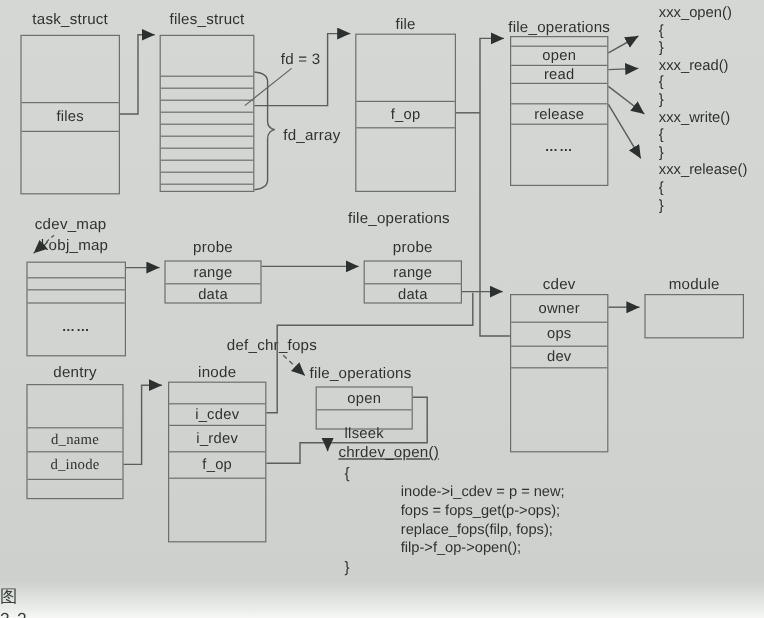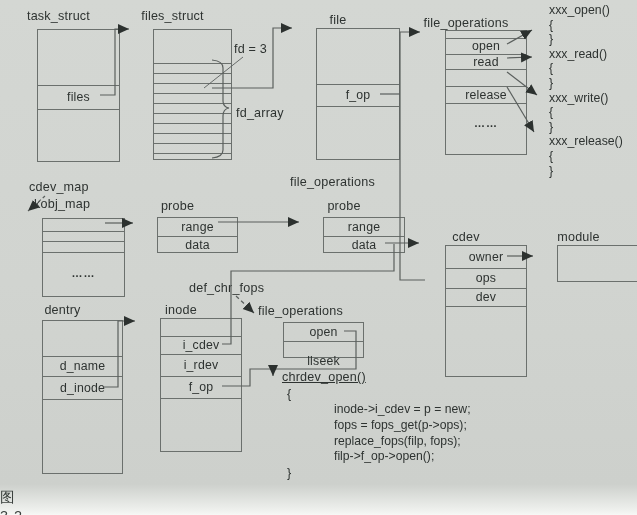--- a/index.html
+++ b/index.html
@@ -3,21 +3,21 @@
 <meta charset="utf-8">
 <style>
   html,body{margin:0;padding:0;background:#b9bcb8;}
   .page{
     position:relative;width:637px;height:515px;overflow:hidden;
     background:linear-gradient(180deg,#d4d7d3 0%,#d1d4d0 55%,#cdd0cc 94%,#eef0ed 99%,#f7f8f6 100%);
     font-family:"Liberation Sans","DejaVu Sans",sans-serif;
     color:#2e3331;
     padding-left:24px;
   }
-  .sbox{position:absolute;border:1.2px solid #6b706d;box-sizing:border-box;margin-left:20px;}
+  .sbox{position:absolute;border:1.2px solid #6b706d;box-sizing:border-box;}
   .hline{position:absolute;left:0;right:0;height:0;border-top:1.1px solid #6b706d;}
   .cell{position:absolute;left:0;right:0;display:flex;align-items:center;justify-content:center;
         font-size:12.3px;letter-spacing:.2px;white-space:nowrap;}
   .btitle{position:absolute;font-size:12.6px;text-align:center;white-space:nowrap;letter-spacing:.2px;}
   .lbl{position:absolute;font-size:12.6px;white-space:nowrap;letter-spacing:.2px;}
   .dots{font-weight:bold;letter-spacing:1px;font-size:11px;}
   .cbcol{position:absolute;left:549px;top:3px;width:90px;}
   .cbline{height:14.6px;line-height:14.6px;font-size:12.3px;white-space:nowrap;}
   .codewrap{position:absolute;}
   .codeline{height:15.8px;line-height:15.8px;font-size:12.2px;white-space:pre;}
@@ -107,21 +107,21 @@
       <div class="hline" style="top:60px;"></div>
       <div class="cell" style="top:0;height:22px;">owner</div>
       <div class="cell" style="top:22px;height:20px;">ops</div>
       <div class="cell" style="top:42px;height:18px;">dev</div>
     </div>
 
     <div class="btitle" style="left:537px;top:230px;width:83px;">module</div>
     <div class="sbox" style="left:537px;top:245px;width:83px;height:37px;"></div>
 
     <div class="btitle" style="left:22px;top:303px;width:81px;">dentry</div>
-    <div class="sbox" style="left:22px;top:320px;width:81px;height:154px;">
+    <div class="sbox" style="left:22px;top:320px;width:81px;height:96px;font-family:Liberation Serif, serif;">
       <div class="hline" style="top:35px;"></div>
       <div class="hline" style="top:55px;"></div>
       <div class="hline" style="top:78px;"></div>
       <div class="cell" style="top:35px;height:20px;">d_name</div>
       <div class="cell" style="top:55px;height:23px;">d_inode</div>
     </div>
 
     <div class="btitle" style="left:140px;top:303px;width:82px;">inode</div>
     <div class="sbox" style="left:140px;top:318px;width:82px;height:134px;">
       <div class="hline" style="top:17px;"></div>

